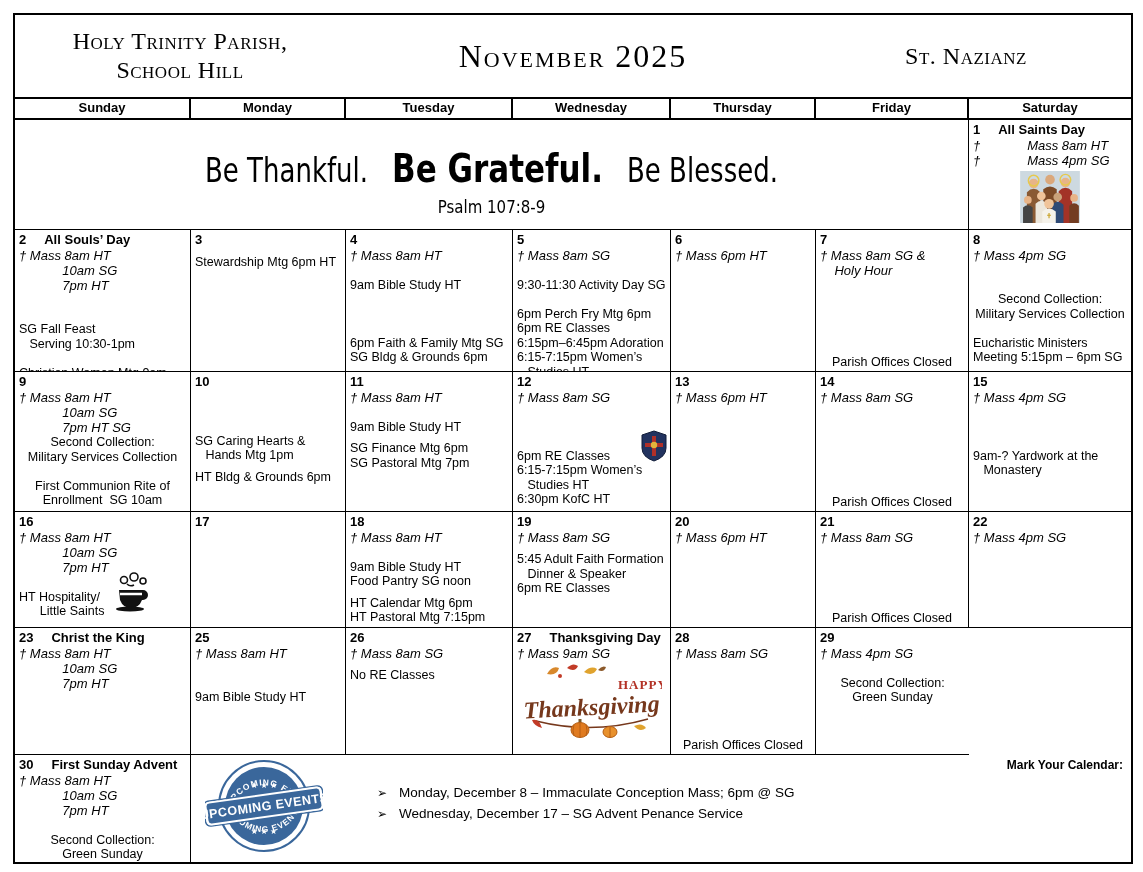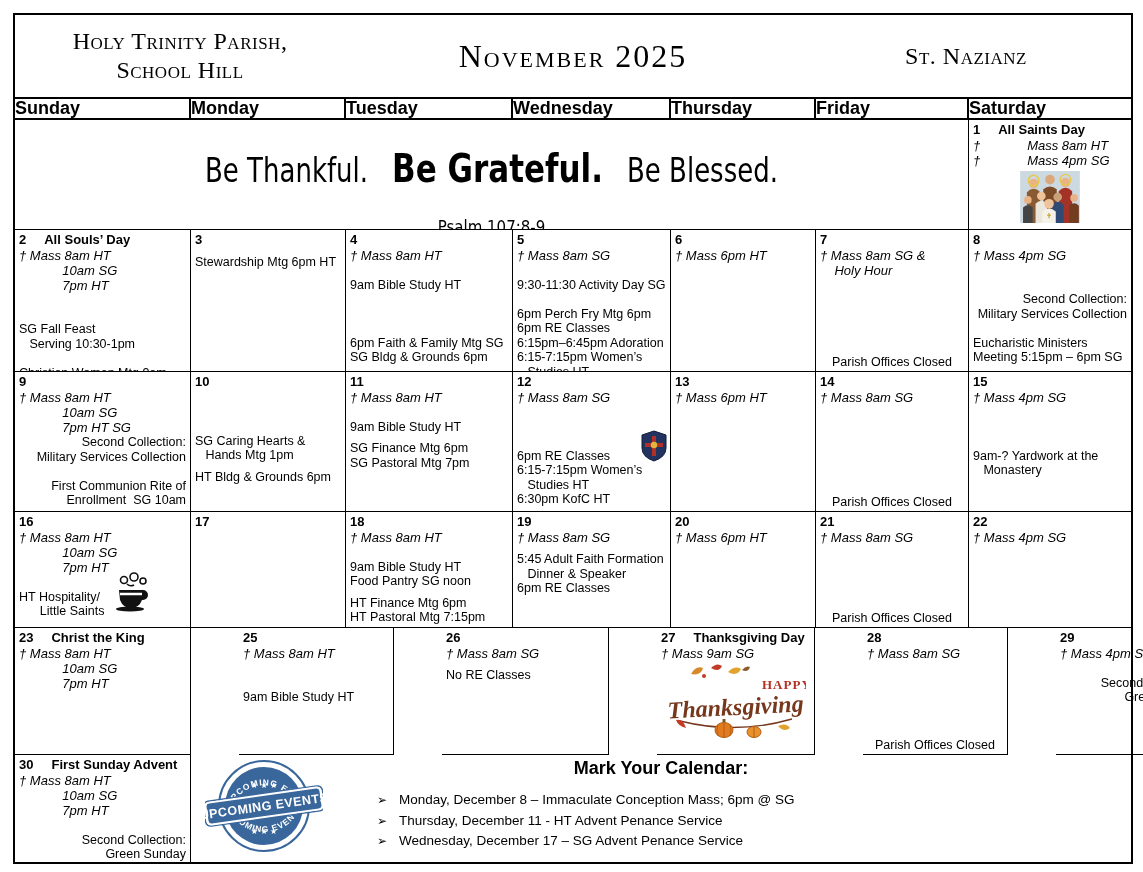--- a/index.html
+++ b/index.html
@@ -6,50 +6,50 @@
   body{width:1143px;height:872px;position:relative;font-family:"Liberation Sans",sans-serif;color:#000;}
   .sheet{position:absolute;left:13px;top:13px;width:1116px;border:2px solid #000;background:#fff;box-sizing:content-box;}
 
   
   .hdr{display:grid;grid-template-columns:330px 1fr 330px;align-items:center;height:82px;border-bottom:2px solid #000;}
   .parish{font-family:"Liberation Serif",serif;font-variant:small-caps;font-size:24px;line-height:1.2;letter-spacing:.5px;text-align:center;}
   .month{font-family:"Liberation Serif",serif;font-variant:small-caps;font-size:32px;letter-spacing:2px;text-align:center;font-weight:400;}
 
   
   .dayrow{display:grid;grid-template-columns:176px 155px 167px 158px 145px 153px 162px;height:19px;border-bottom:2px solid #000;}
-  .dayhead{border-right:2px solid #000;font-weight:bold;font-size:18px;line-height:18px;box-sizing:border-box;}
+  .dayhead{border-right:2px solid #000;text-align:center;font-weight:bold;font-size:13px;line-height:18px;box-sizing:border-box;}
   .dayrow .dayhead:last-child{border-right:none;}
 
   
   .week{display:grid;grid-template-columns:176px 155px 167px 158px 145px 153px 162px;}
   .cell{position:relative;border-right:1.5px solid #000;border-bottom:1.5px solid #000;box-sizing:border-box;
         display:flex;flex-direction:column;padding:2px 4px 2px 4px;font-size:12.5px;overflow:hidden;}
   .week .cell:last-child{border-right:none;}
   .week.last .cell{border-bottom:none;}
 
   .cell-head{line-height:15px;white-space:pre-wrap;}
   .date{font-weight:bold;font-size:13px;}
   .title{font-weight:bold;font-size:13px;margin-left:18px;}
   .line{white-space:pre-wrap;line-height:14.5px;min-height:14.5px;}
   .line.mass{font-style:italic;font-size:13px;line-height:15px;min-height:15px;}
-  .line.center{text-align:right;}
+  .line.center{text-align:center;}
   .bottom{margin-top:auto;text-align:center;line-height:14.5px;white-space:pre-wrap;}
   .bottom.left{text-align:left;margin-top:7px;}
 
   
   .cell.banner{align-items:center;justify-content:flex-start;padding-top:30px;}
   .banner-line{font-family:"DejaVu Sans",sans-serif;transform:scaleY(1.28);white-space:nowrap;}
   .banner-line .b1,.banner-line .b3{font-size:26px;}
   .banner-line .b2{font-size:31px;font-weight:bold;}
   .banner-line span{margin:0 12px;}
   .psalm{font-family:"DejaVu Sans",sans-serif;font-size:15px;transform:scaleY(1.2);margin-top:12px;}
 
   
   .cell.footercell{padding:3px 8px;}
-  .footer-title{text-align:center;font-weight:bold;font-size:18px;}
+  .footer-title{text-align:right;font-weight:bold;font-size:12px;}
   .footer-list{margin:14px 0 0 178px;}
   .footer-item{font-size:13.5px;line-height:14px;margin-bottom:6.5px;white-space:pre-wrap;}
   .footer-item .bullet{margin-right:12px;font-size:12px;}
   .footbadge{position:absolute;left:14px;top:3px;}
 
   
   .imgwrap{line-height:0;}
   .img-saints{align-self:center;margin-top:3px;}
   .img-kofc{position:absolute;right:3px;top:58px;}
   .img-coffee{position:absolute;left:100px;top:60px;}
@@ -73,21 +73,21 @@
       <div class="dayhead">Sunday</div>
       <div class="dayhead">Monday</div>
       <div class="dayhead">Tuesday</div>
       <div class="dayhead">Wednesday</div>
       <div class="dayhead">Thursday</div>
       <div class="dayhead">Friday</div>
       <div class="dayhead">Saturday</div>
     </div>
   <div id="calendar">
       <div class="week" style="height: 110px;">
-        <div class="cell banner" style="grid-column: span 6; gap: 20px;">
+        <div class="cell banner" style="grid-column: span 6;">
           <div class="banner-line"><span class="b1">Be Thankful.</span><span class="b2">Be Grateful.</span><span class="b3">Be Blessed.</span></div>
           <div class="psalm">Psalm 107:8-9</div>
         </div>
         <div class="cell">
           <div class="cell-head"><span class="date">1</span><span class="title">All Saints Day</span></div>
           <div class="line mass">†             Mass 8am HT</div>
           <div class="line mass">†             Mass 4pm SG</div>
           <div class="imgwrap img-saints"><svg width="62" height="52" viewBox="0 0 62 54">
               <rect width="62" height="54" fill="#cdd9e0"></rect>
               <circle cx="14" cy="13" r="5" fill="#e8b487"></circle>
@@ -260,42 +260,42 @@
         </div>
         <div class="cell">
           <div class="cell-head"><span class="date">17</span></div>
         </div>
         <div class="cell">
           <div class="cell-head"><span class="date">18</span></div>
           <div class="line mass">† Mass 8am HT</div>
           <div class="line"></div>
           <div class="line">9am Bible Study HT</div>
           <div class="line">Food Pantry SG noon</div>
-          <div class="bottom left"><div class="line">HT Finance Mtg 6pm</div><div class="line">HT Pastoral Mtg 7:15pm</div></div>
+          <div class="bottom left"><div class="line">HT Calendar Mtg 6pm</div><div class="line">HT Pastoral Mtg 7:15pm</div></div>
         </div>
         <div class="cell">
           <div class="cell-head"><span class="date">19</span></div>
           <div class="line mass">† Mass 8am SG</div>
           <div class="bottom left"><div class="line">5:45 Adult Faith Formation</div><div class="line">   Dinner &amp; Speaker</div><div class="line">6pm RE Classes</div></div>
         </div>
         <div class="cell">
           <div class="cell-head"><span class="date">20</span></div>
           <div class="line mass">† Mass 6pm HT</div>
         </div>
         <div class="cell">
           <div class="cell-head"><span class="date">21</span></div>
           <div class="line mass">† Mass 8am SG</div>
           <div class="bottom">Parish Offices Closed</div>
         </div>
         <div class="cell">
           <div class="cell-head"><span class="date">22</span></div>
           <div class="line mass">† Mass 4pm SG</div>
         </div>
       </div>
-      <div class="week" style="height: 127px; gap: 48px;">
+      <div class="week" style="height: 127px;">
         <div class="cell">
           <div class="cell-head"><span class="date">23</span><span class="title">Christ the King</span></div>
           <div class="line mass">† Mass 8am HT</div>
           <div class="line mass">            10am SG</div>
           <div class="line mass">            7pm HT</div>
         </div>
         <div class="cell">
           <div class="cell-head"><span class="date">25</span></div>
           <div class="line mass">† Mass 8am HT</div>
           <div class="line"></div>
@@ -367,19 +367,18 @@
               <text x="59" y="76" text-anchor="middle" fill="#fff" font-size="8" font-family="DejaVu Sans,sans-serif">★ ★ ★</text>
               <g transform="rotate(-8 59 48)">
                 <rect x="-1" y="35.5" width="120" height="25" rx="5" fill="none" stroke="#3a679b" stroke-width="1.5"></rect>
                 <rect x="1" y="37" width="116" height="22" rx="4" fill="#3a679b" stroke="#fff" stroke-width="2"></rect>
                 <text x="59" y="52.5" text-anchor="middle" fill="#fff" font-size="12.5" font-weight="bold" font-family="Liberation Sans,sans-serif" letter-spacing=".5">UPCOMING EVENTS</text>
               </g>
             </svg></div>
           <div class="footer-title">Mark Your Calendar:</div>
           <div class="footer-list">
             <div class="footer-item"><span class="bullet">➢</span><span>Monday, December 8 – Immaculate Conception Mass; 6pm @ SG</span></div>
-            <div class="footer-item"><span class="bullet">➢</span><span>Thursday, December 11 - HT Advent Penance Service</span></div>
             <div class="footer-item"><span class="bullet">➢</span><span>Wednesday, December 17 – SG Advent Penance Service</span></div>
           </div>
         </div>
       </div>
     </div>
 </div>
 
 </body></html>

